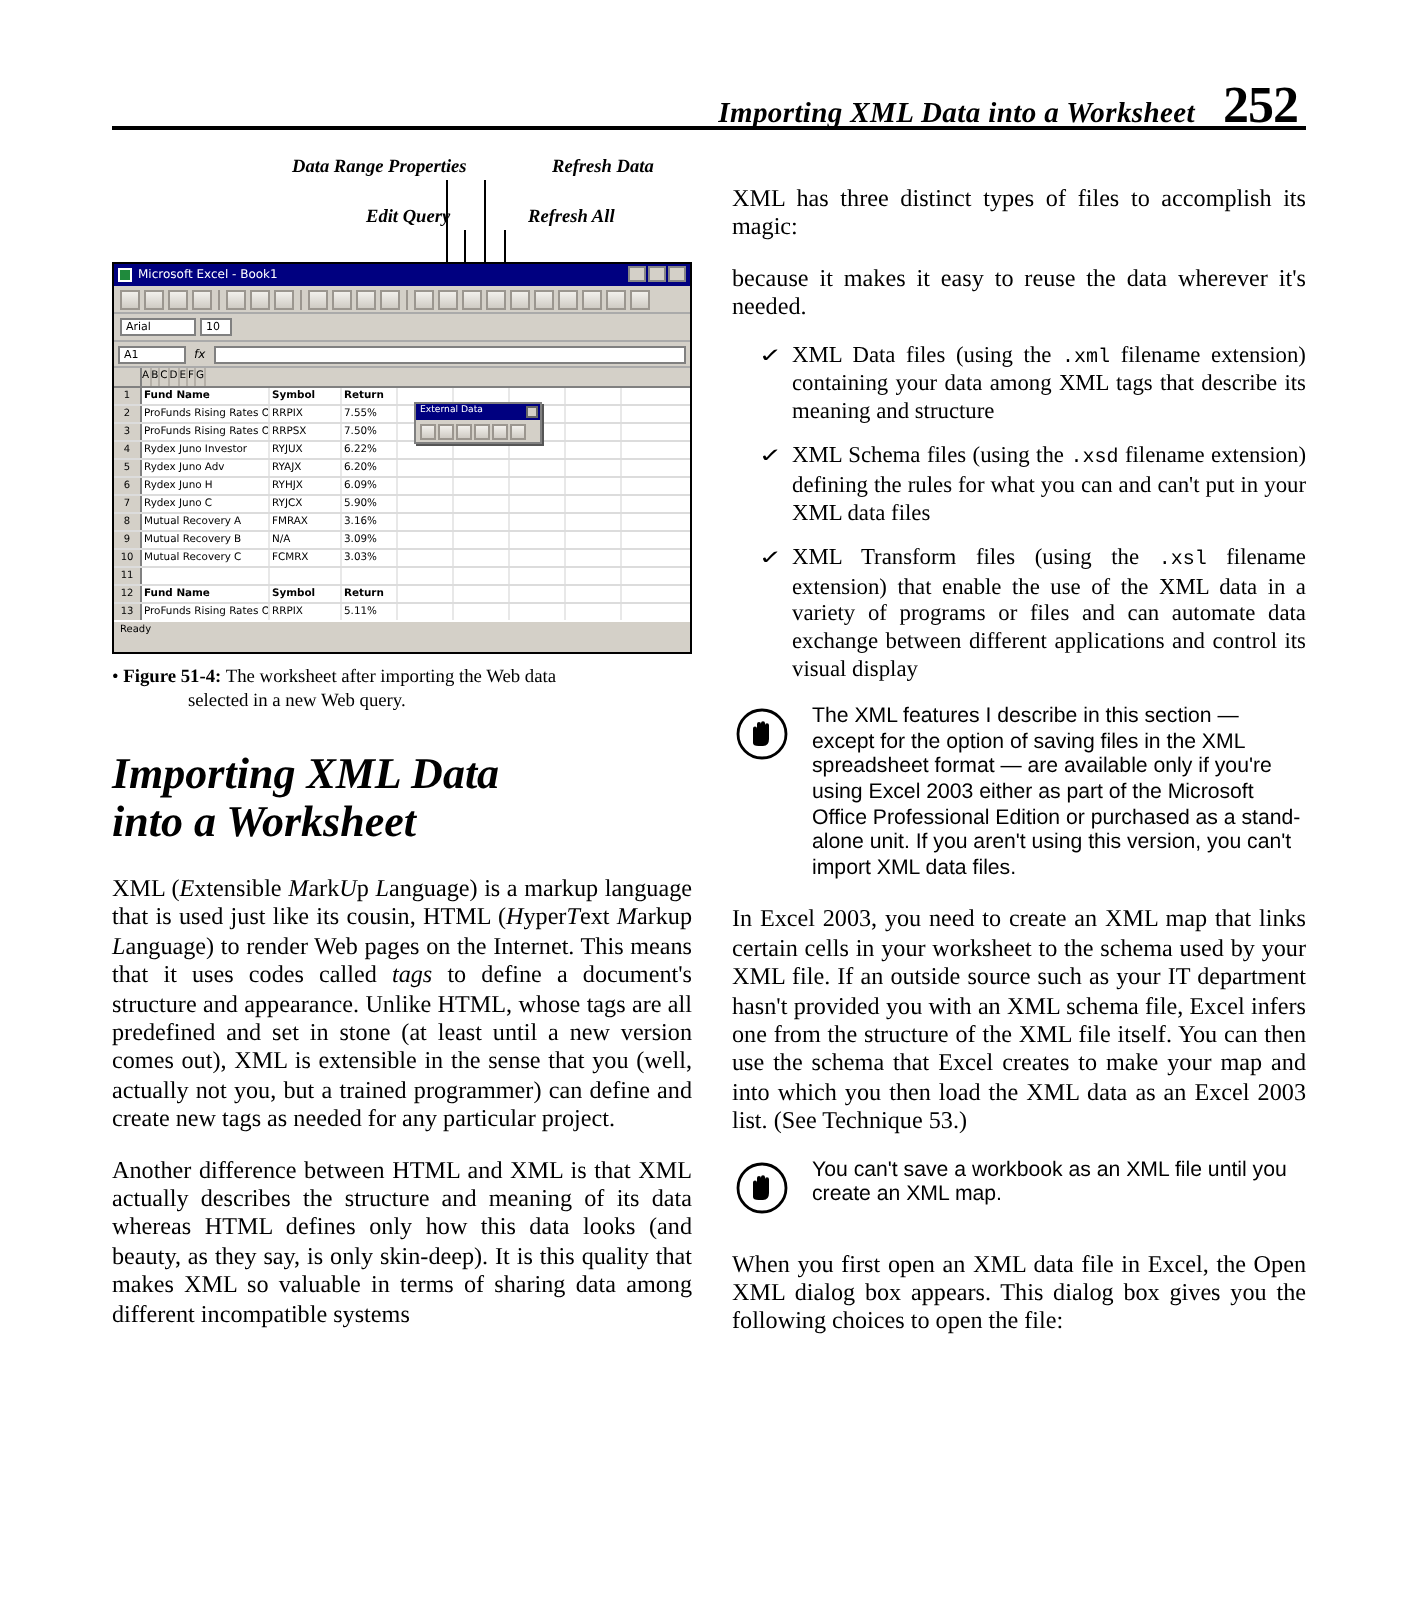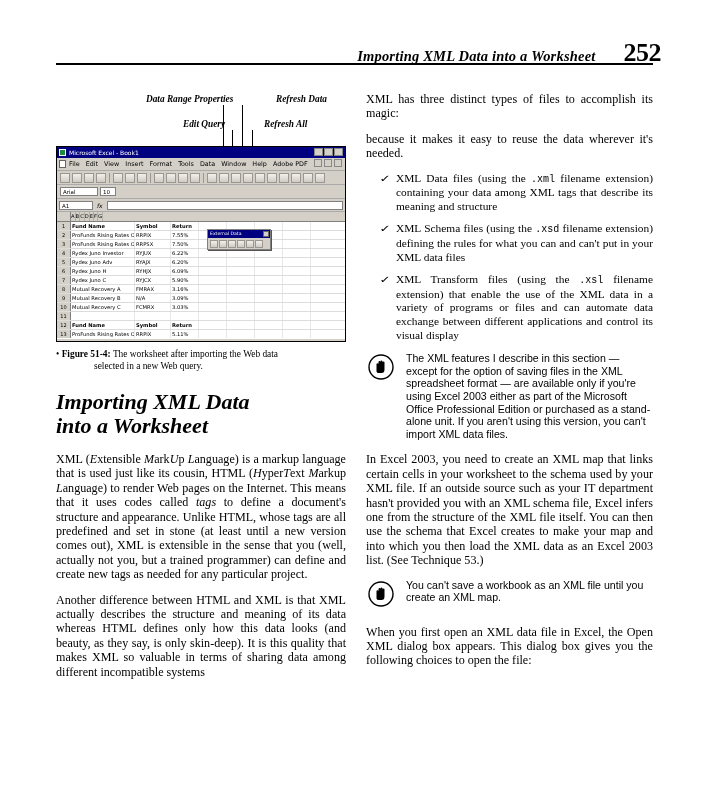--- a/index.html
+++ b/index.html
@@ -13,24 +13,24 @@
     position: relative;
     font-family: "Liberation Serif", serif;
     color: #000;
     overflow: hidden;
   }
 
   
   .page-header {
     position: absolute;
     top: 38px;
-    right: 48px;
+    right: 60px;
     display: flex;
     align-items: baseline;
-    gap: 28px;
+    gap: 14px;
     margin-left: 13px;
   }
   .header-title {
     font-family: "Liberation Serif", serif;
     font-style: italic;
     font-weight: bold;
     font-size: 14.5px;
     letter-spacing: 0.2px;
   }
   .header-pagenum {
@@ -45,21 +45,21 @@
     left: 56px;
     right: 56px;
     height: 2px;
     background: #000;
   }
 
   
   .col-left {
     position: absolute;
     left: 56px;
-    top: 92px;
+    top: 77px;
     width: 290px;
   }
   .col-right {
     position: absolute;
     left: 366px;
     top: 92px;
     width: 287px;
   }
 
   p.body {
@@ -450,38 +450,20 @@
     <div class="xl-titlebar">
       <span class="sysicon"></span>
       <span>Microsoft Excel - Book1</span>
       <span class="winbtns">
           <i></i>
           <i></i>
           <i></i>
         </span>
     </div>
 
-    <div class="xl-menubar">
-      <span class="docicon"></span>
-      <span>File</span>
-      <span>Edit</span>
-      <span>View</span>
-      <span>Insert</span>
-      <span>Format</span>
-      <span>Tools</span>
-      <span>Data</span>
-      <span>Window</span>
-      <span>Help</span>
-      <span>Adobe PDF</span>
-      <span class="menu-right">
-          <i></i>
-          <i></i>
-          <i></i>
-        </span>
-    </div>
 
     <div class="xl-toolbar">
       <span class="tb"></span>
       <span class="tb"></span>
       <span class="tb"></span>
       <span class="tb"></span>
       <span class="sep"></span>
       <span class="tb"></span>
       <span class="tb"></span>
       <span class="tb"></span>

